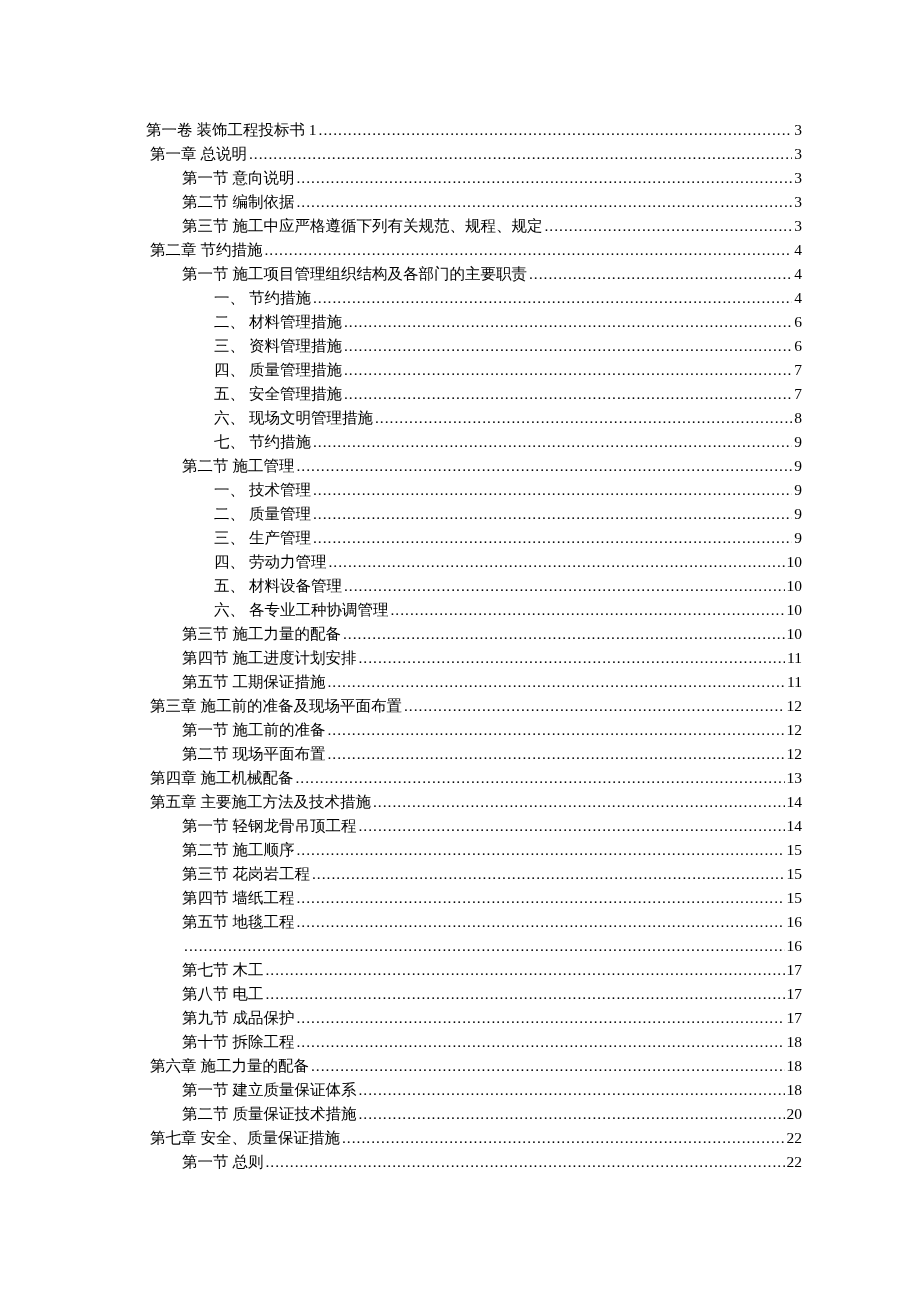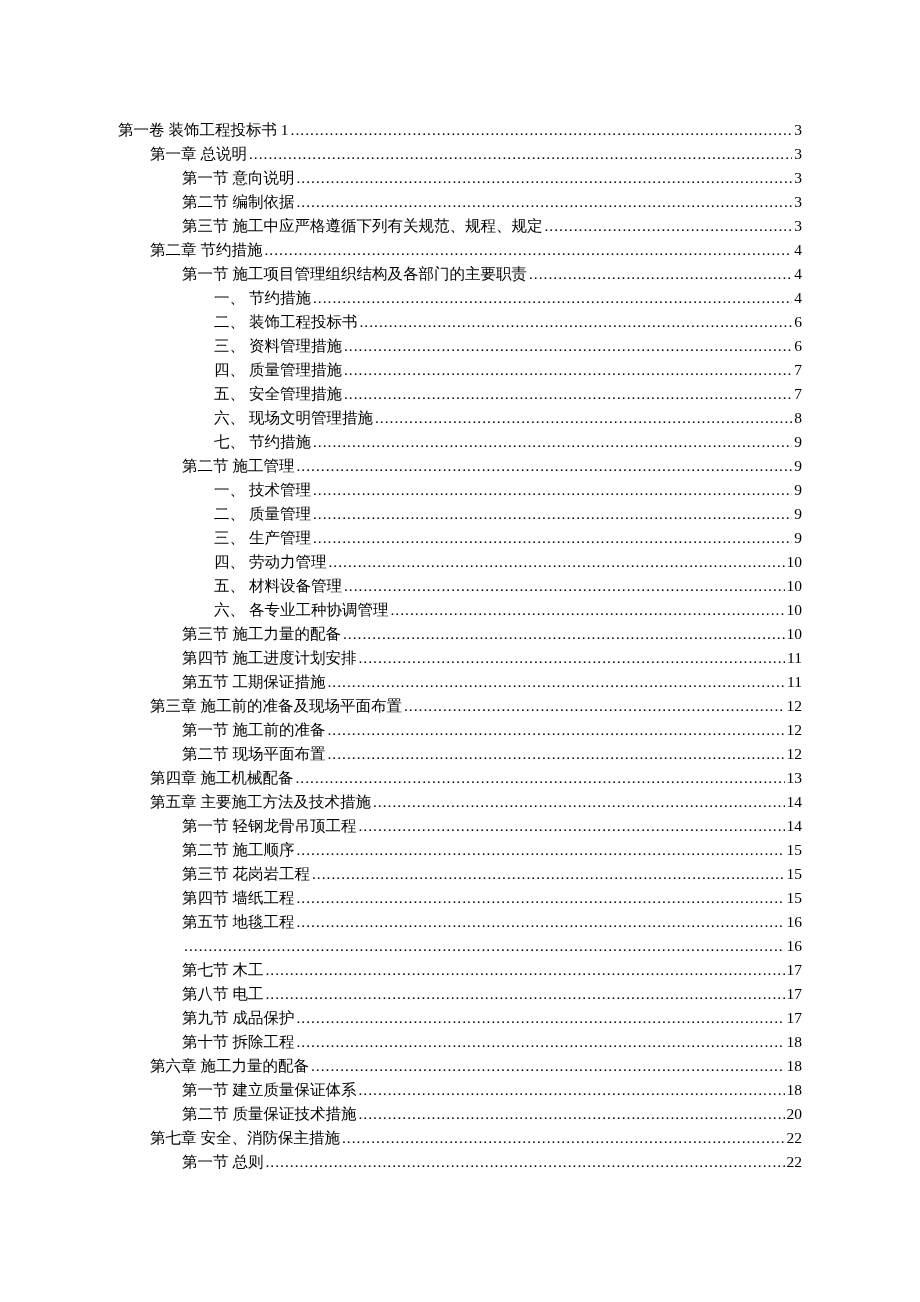--- a/index.html
+++ b/index.html
@@ -34,21 +34,21 @@
     letter-spacing: 1px;
     margin: 0 2px;
   }
   .toc-row .leader::after {
     content: "..................................................................................................................................................................................................................";
   }
   .toc-row .page {
     flex: 0 0 auto;
     padding: 0;
   }
-  .indent-0 { padding-left: 0px; }
+  .indent-0 { padding-left: 0px; margin-left: 28px; }
   .indent-1 { padding-left: 32px; }
   .indent-2 { padding-left: 64px; font-family: Liberation Serif, serif; }
   .indent-3 { padding-left: 96px; }
 </style>
 </head>
 <body>
 
 <div class="page">
   <div id="toc-container">
       <div class="toc-row indent-0">
@@ -85,21 +85,21 @@
         <span class="label">第一节  施工项目管理组织结构及各部门的主要职责</span>
         <span class="leader"></span>
         <span class="page">4</span>
       </div>
       <div class="toc-row indent-3">
         <span class="label">一、   节约措施</span>
         <span class="leader"></span>
         <span class="page">4</span>
       </div>
       <div class="toc-row indent-3">
-        <span class="label">二、   装饰工程投标书</span>
+        <span class="label">二、   材料管理措施</span>
         <span class="leader"></span>
         <span class="page">6</span>
       </div>
       <div class="toc-row indent-3">
         <span class="label">三、   资料管理措施</span>
         <span class="leader"></span>
         <span class="page">6</span>
       </div>
       <div class="toc-row indent-3">
         <span class="label">四、   质量管理措施</span>
@@ -254,21 +254,21 @@
         <span class="label">第一节  建立质量保证体系</span>
         <span class="leader"></span>
         <span class="page">18</span>
       </div>
       <div class="toc-row indent-2">
         <span class="label">第二节  质量保证技术措施</span>
         <span class="leader"></span>
         <span class="page">20</span>
       </div>
       <div class="toc-row indent-1">
-        <span class="label">第七章  安全、消防保主措施</span>
+        <span class="label">第七章  安全、质量保证措施</span>
         <span class="leader"></span>
         <span class="page">22</span>
       </div>
       <div class="toc-row indent-2">
         <span class="label">第一节  总则</span>
         <span class="leader"></span>
         <span class="page">22</span>
       </div>
     </div>
 </div>

